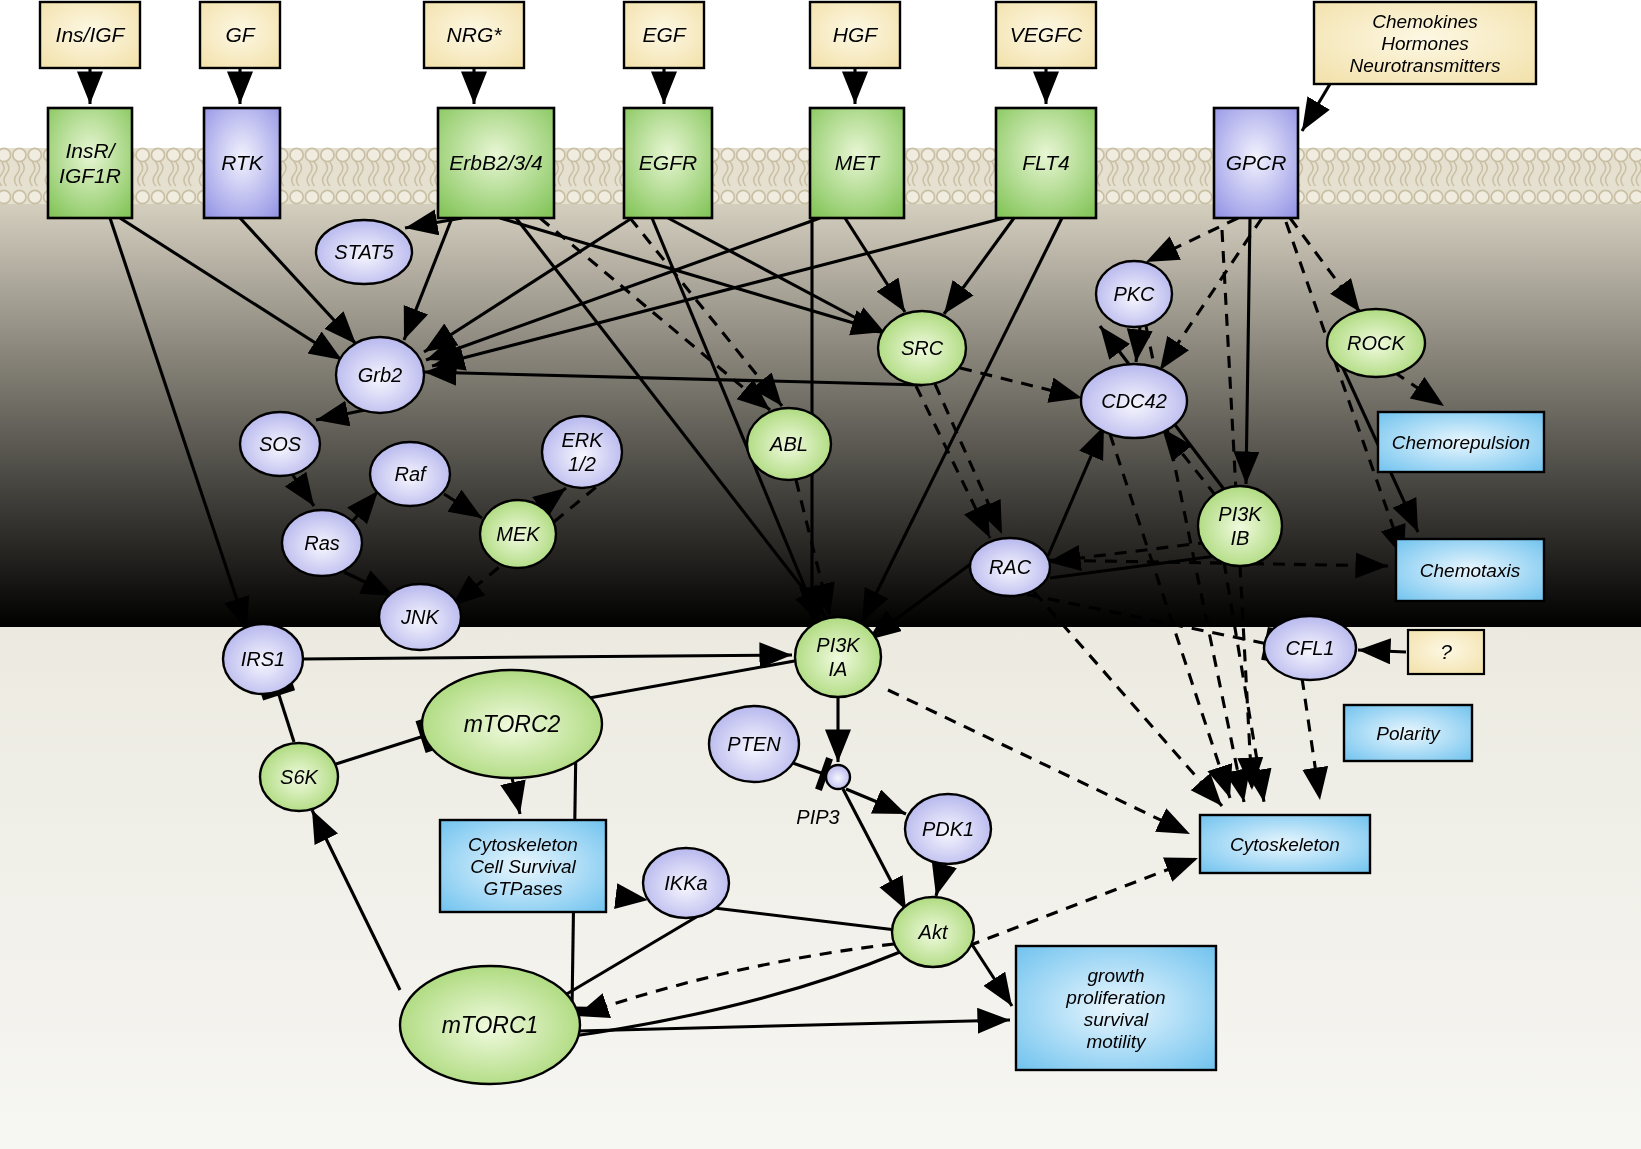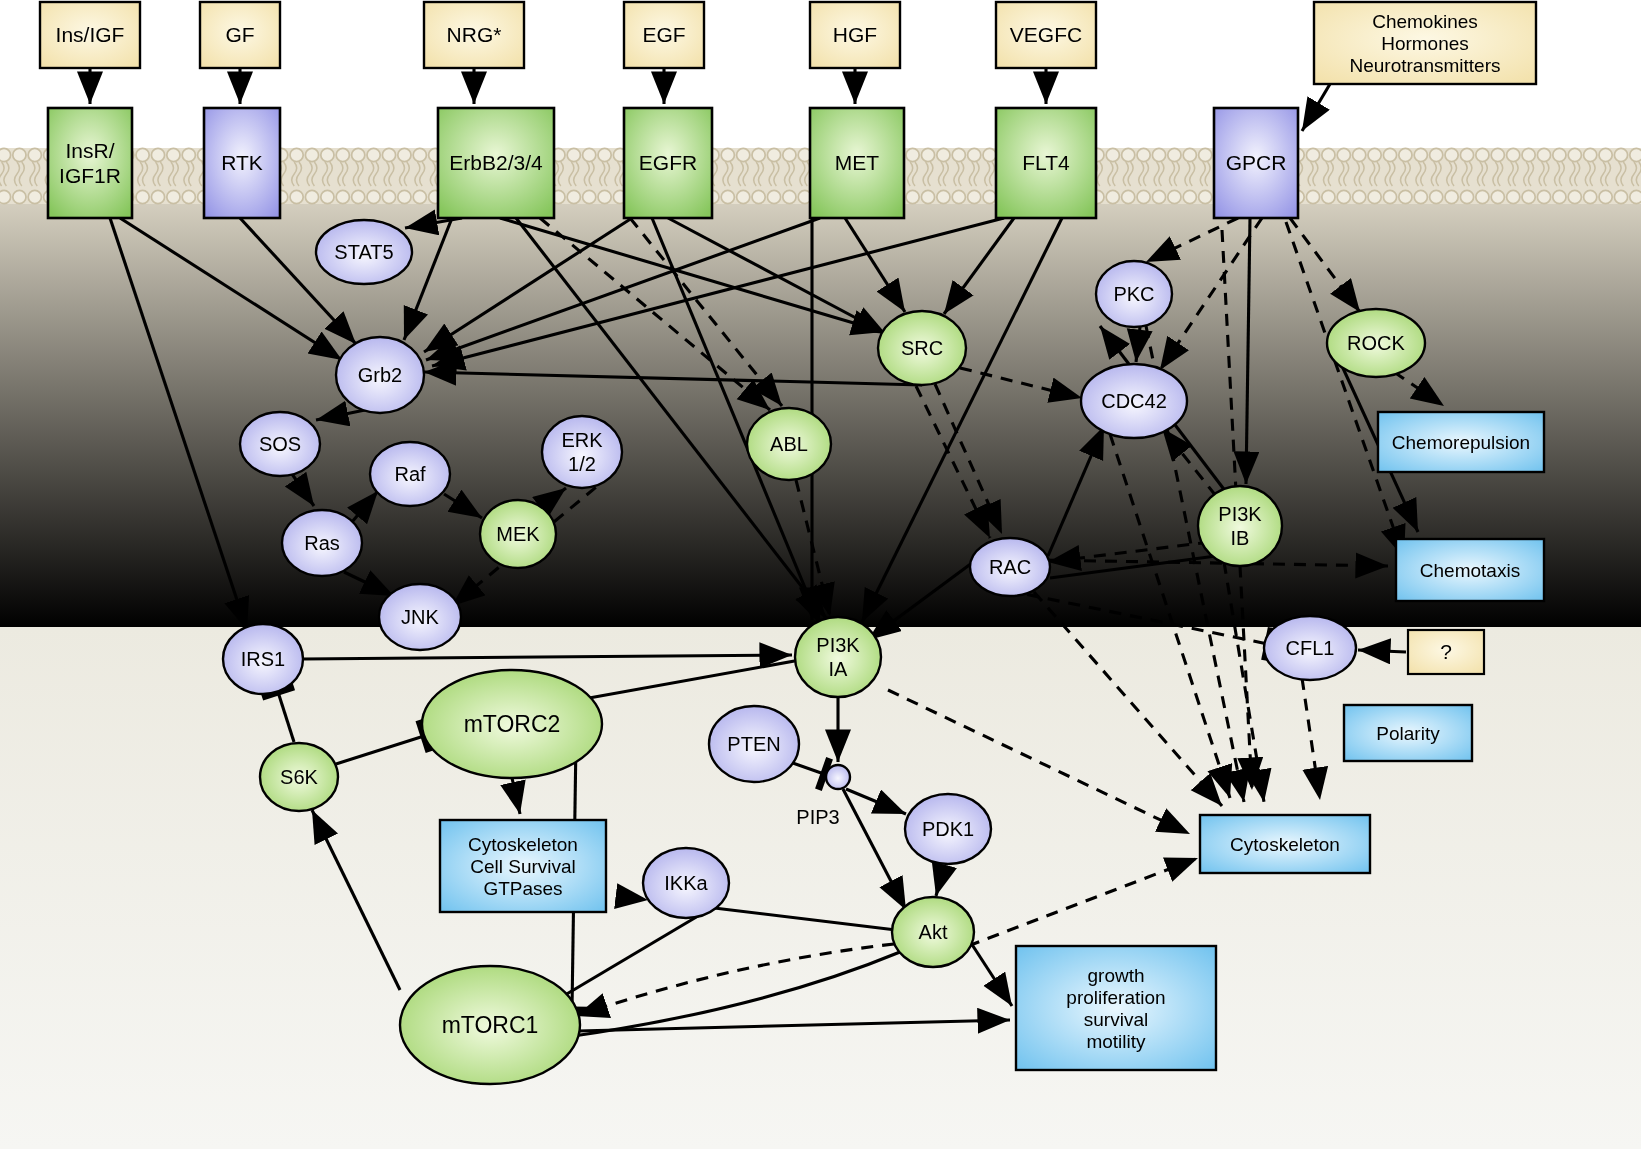--- a/index.html
+++ b/index.html
@@ -1,18 +1,18 @@
 <!DOCTYPE html>
 <html><head>
 <meta charset="utf-8">
 <title>Signaling Pathway Diagram</title>
 <style>
   html,body{margin:0;padding:0;background:#ffffff;}
   body{font-family:"Liberation Sans", sans-serif;}
-  #stage{position:relative;width:1641px;height:1149px;overflow:hidden;background:#ffffff;}
+  #stage{position:relative;width:1641px;height:1149px;overflow:hidden;background:#ffffff;font-style:italic;}
   #svgroot{position:absolute;left:0;top:0;width:1641px;height:1149px;}
   text{font-family:"Liberation Sans", sans-serif;fill:#000;}
 </style>
 </head>
 <body>
 
 <div id="stage">
   <svg id="svgroot" viewBox="0 0 1641 1149">
     <defs>
       <radialGradient id="gLigand" cx="50%" cy="45%" r="68%">

